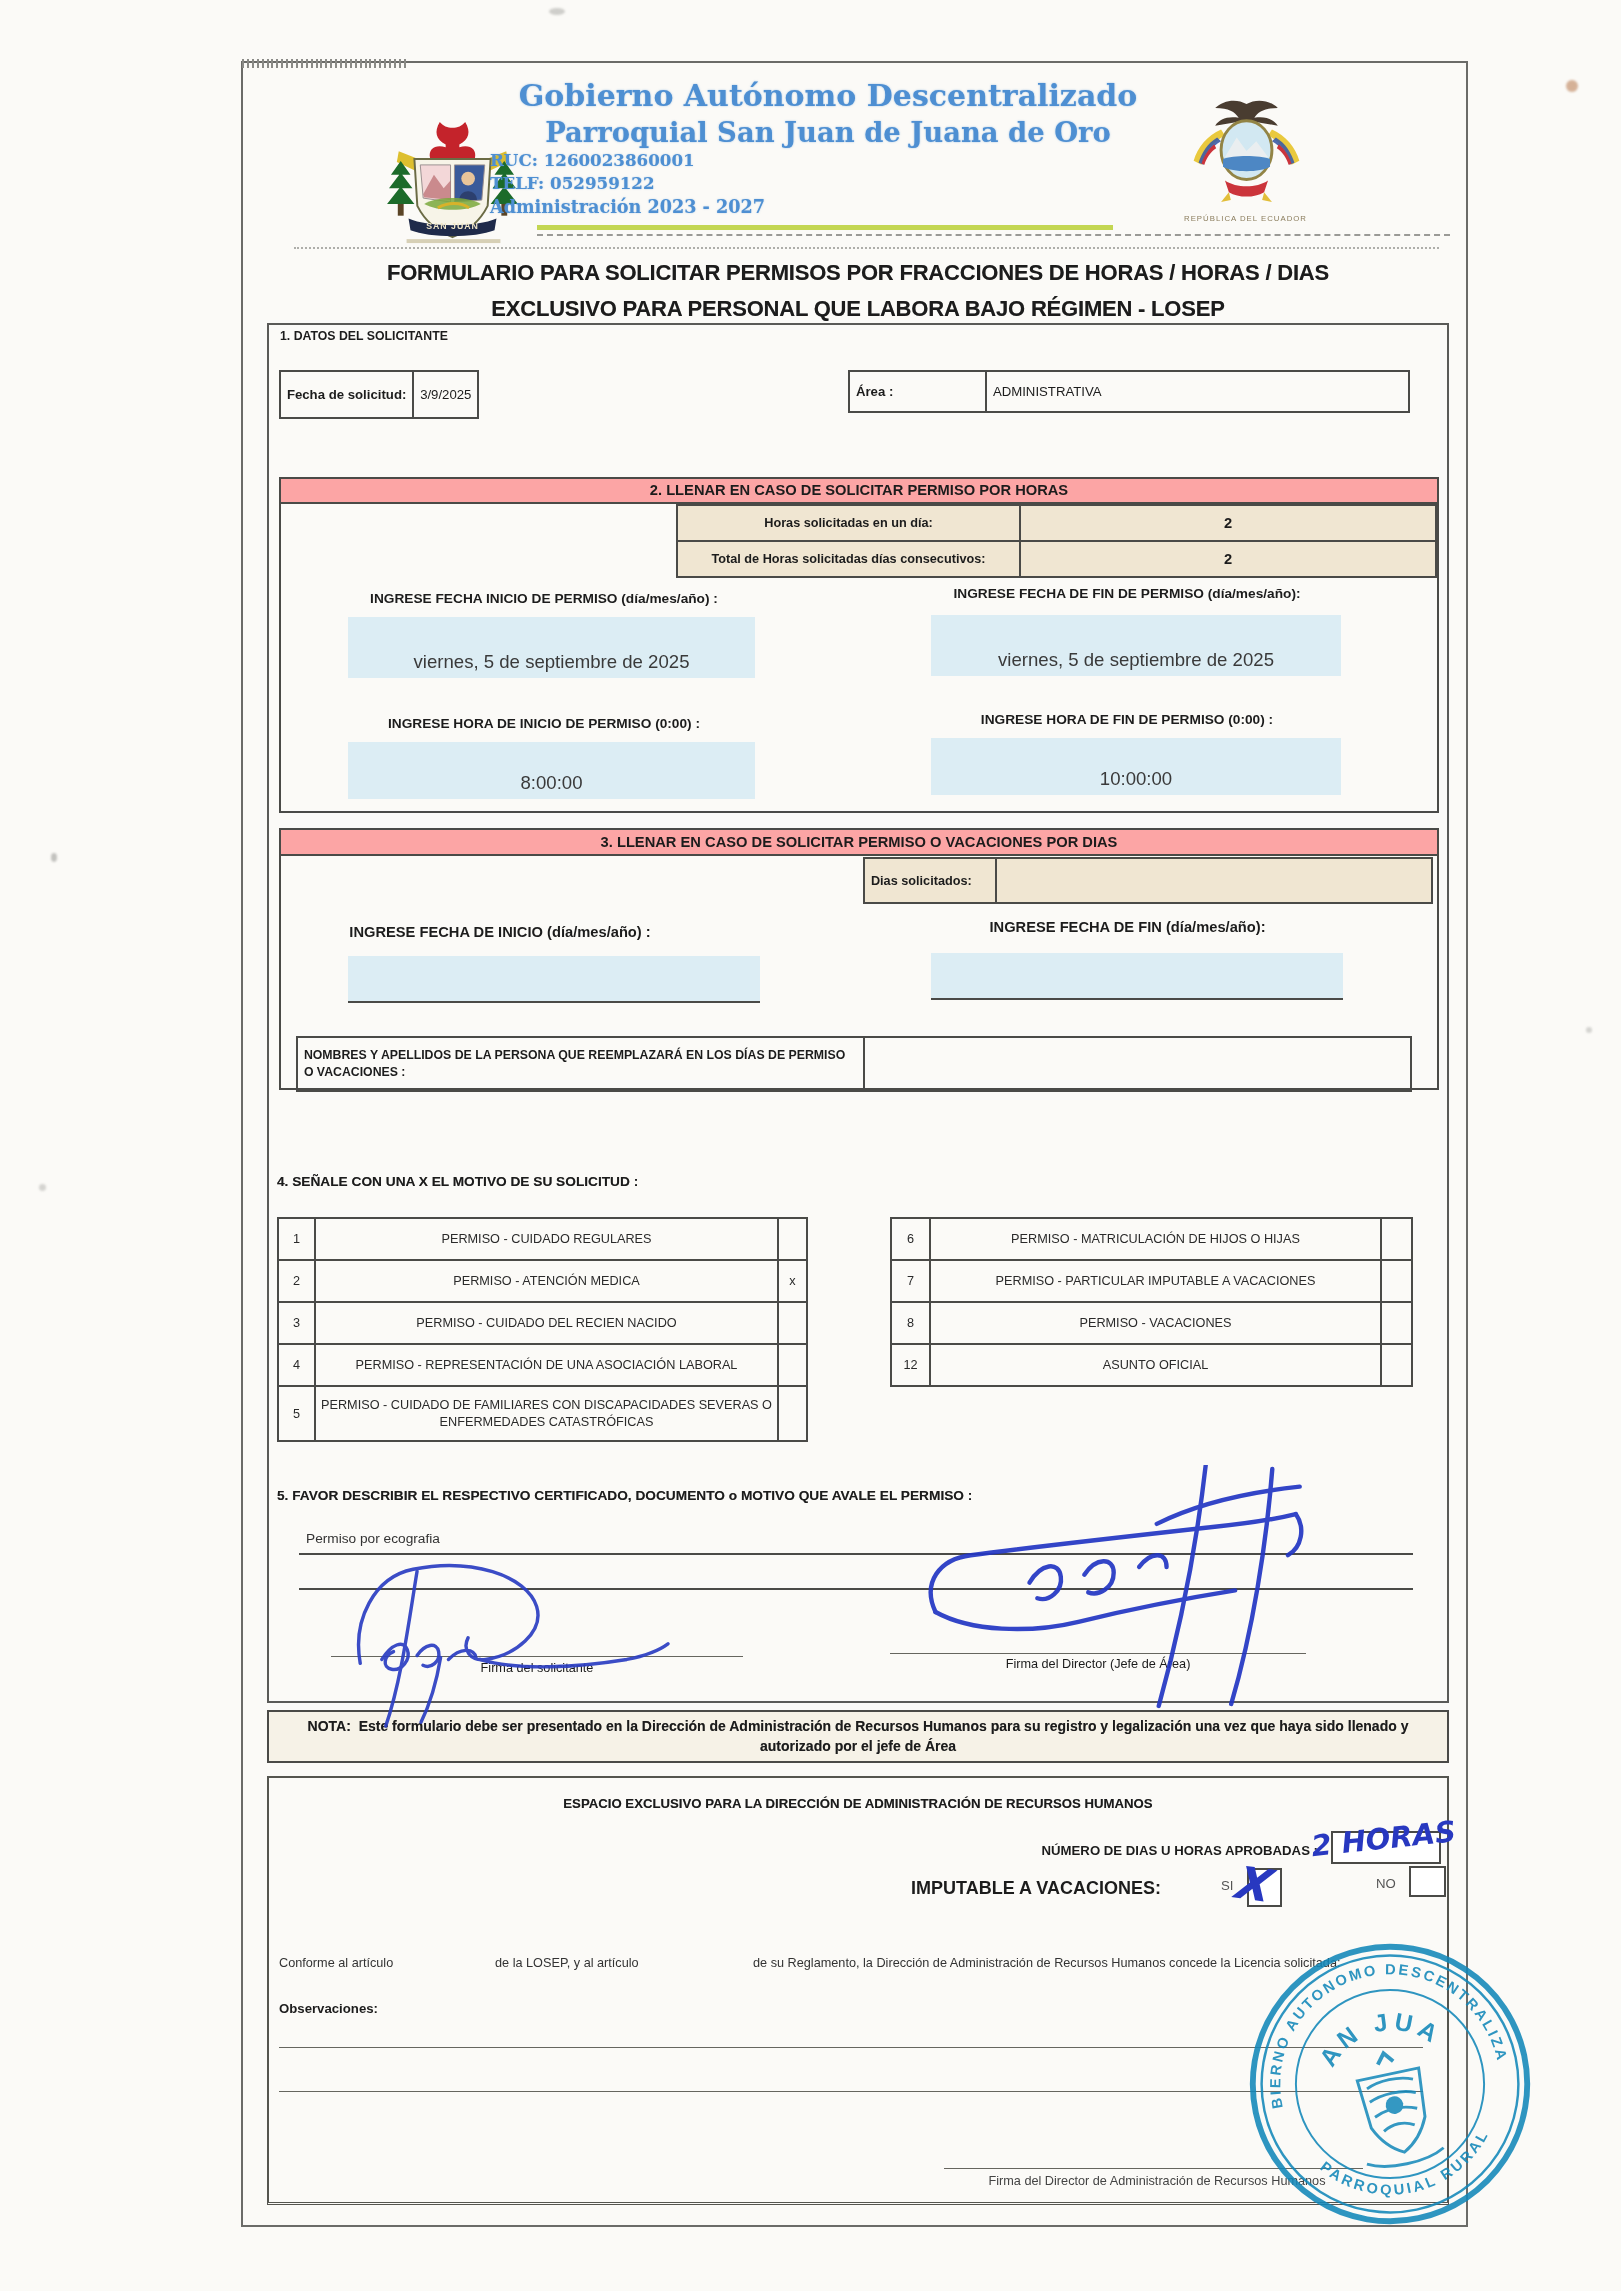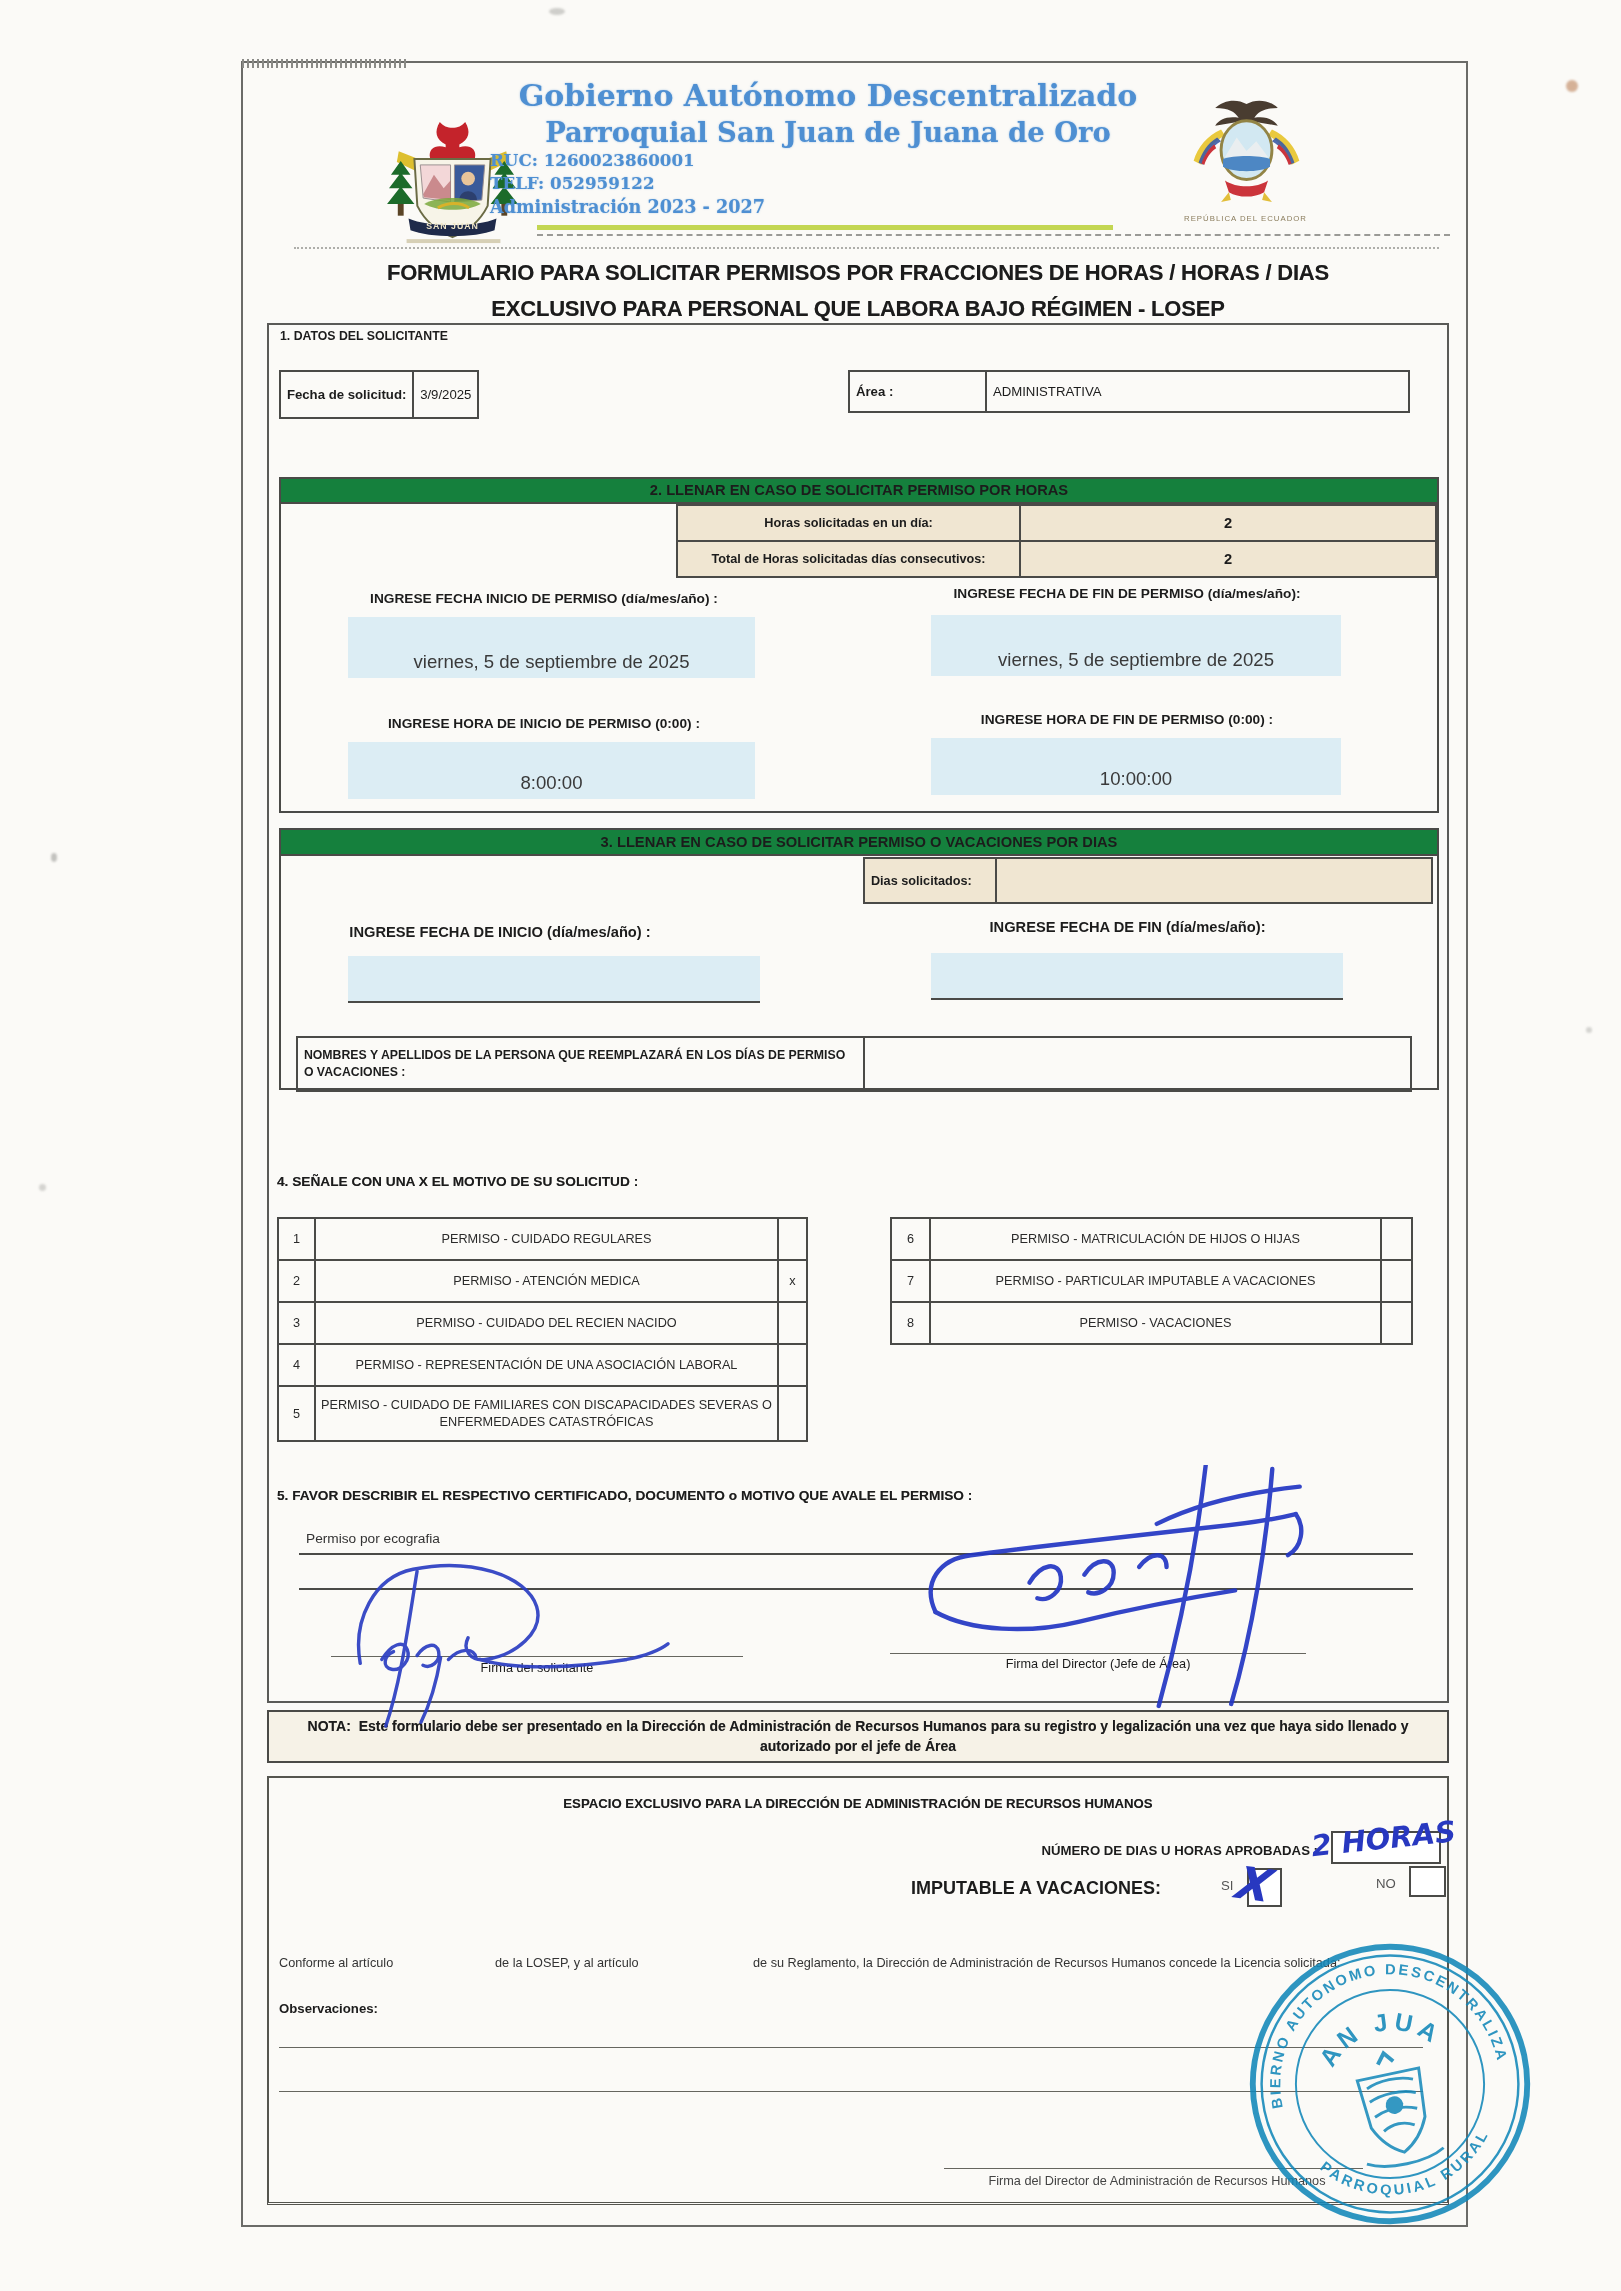--- a/index.html
+++ b/index.html
@@ -26,21 +26,21 @@
   .dash1{left:537px;top:234px;width:913px;border-top:2px dashed #9a9a96}
   .dash2{left:294px;top:247px;width:1145px;border-top:2px dotted #aeaeaa}
   .emblem-caption{left:1172px;top:214px;width:147px;text-align:center;font-size:7.8px;
                   letter-spacing:1px;color:#8a7c5c;filter:blur(0.4px)}
   .doc-title{left:267px;top:255px;width:1182px;text-align:center;font-size:22px;
              font-weight:700;line-height:36px;letter-spacing:-0.2px}
   .sec-label{font-size:12.3px;font-weight:700}
   table.frm{border-collapse:collapse;position:absolute}
   table.frm td{border:2px solid #4a4a47;padding:2px 5.9px;font-size:13.2px;vertical-align:middle}
   .beige{background:#f0e6d2}
-  .hlbar{background:#15803d;border:2px solid #4a4a47;font-size:14.7px;font-weight:700;
+  .hlbar{background:#fca5a5;border:2px solid #4a4a47;font-size:14.7px;font-weight:700;
          display:flex;align-items:center;justify-content:center}
   .secbox{border:2px solid #4a4a47}
   .ing-label{font-size:13.7px;font-weight:700;text-align:center}
   .bluefield{background:#dcedf4;display:flex;align-items:flex-end;justify-content:center;
              padding-bottom:4.9px;font-size:18.6px;color:#3a3a3a}
   .uline{border-top:2px solid #4a4a47}
   table.motivo{border-collapse:collapse;position:absolute}
   table.motivo td{border:2px solid #4a4a47;font-size:12.7px;color:#2a2a2a;text-align:center;padding:2px 3.9px}
   .notabox{left:267px;top:1710px;width:1182px;min-height:45px;background:#f6f2e7;
            border:2px solid #4a4a47;text-align:center;font-size:14px;font-weight:700;
@@ -244,20 +244,25 @@
     <tr style="height:42px">
       <td>7</td>
       <td>PERMISO - PARTICULAR IMPUTABLE A VACACIONES</td>
       <td></td>
     </tr>
     <tr style="height:42px">
       <td>8</td>
       <td>PERMISO - VACACIONES</td>
       <td></td>
     </tr>
+    <tr style="height:42px">
+      <td>12</td>
+      <td>ASUNTO OFICIAL</td>
+      <td></td>
+    </tr>
   </tbody>
     </table>
 
   <div class="abs b soft" style="left:277px;top:1488px;font-size:13.7px">5. FAVOR DESCRIBIR EL RESPECTIVO CERTIFICADO, DOCUMENTO o MOTIVO QUE AVALE EL PERMISO :</div>
 
   <div class="abs" style="left:306px;top:1531px;font-size:13.7px;color:#333">Permiso por ecografia</div>
   <div class="abs uline" style="left:299px;top:1553px;width:1114px"></div>
   <div class="abs uline" style="left:299px;top:1588px;width:1114px"></div>
 
   <svg class="sig" style="left:323px;top:1534px" width="392" height="196" viewBox="0 0 400 200">

